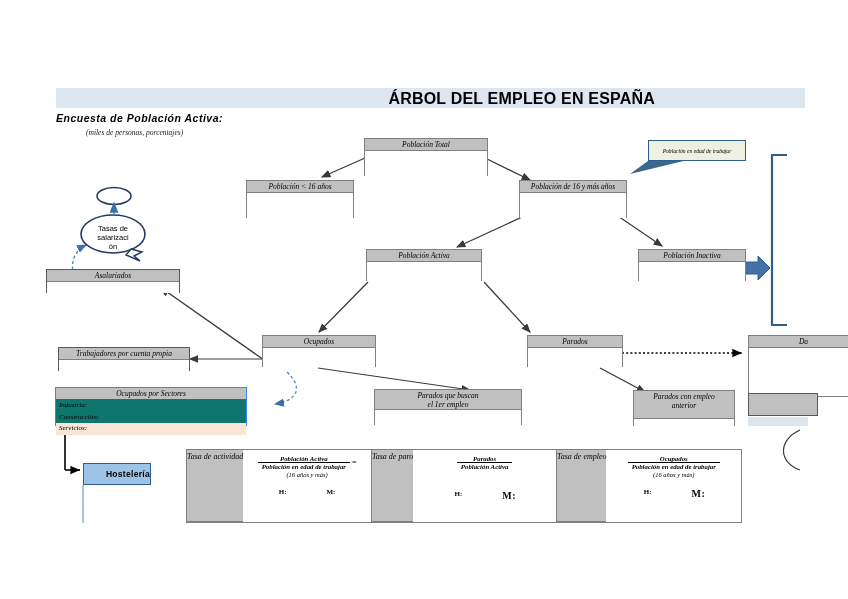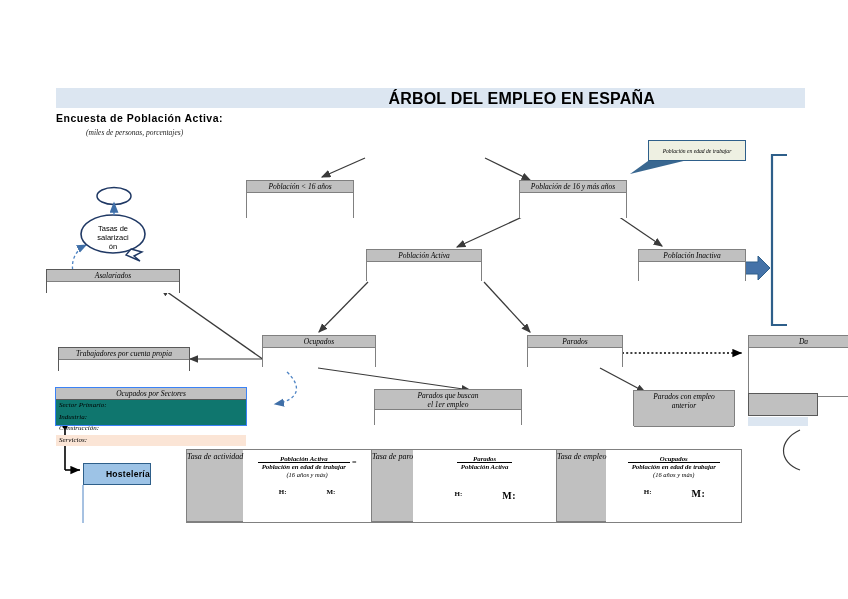--- a/index.html
+++ b/index.html
@@ -10,21 +10,21 @@
 
   
   .title-band{position:absolute;left:56px;top:88px;width:749px;height:20px;
      background:#dce6f1;}
   .title-band span{position:absolute;right:150px;top:2px;
      font-family:"Liberation Sans",sans-serif;font-weight:bold;font-size:16px;
      letter-spacing:.2px;white-space:nowrap;}
 
   .subtitle{position:absolute;left:56px;top:112px;
      font-family:"Liberation Sans",sans-serif;font-weight:bold;font-size:10.5px;
-     letter-spacing:.5px;}
+     letter-spacing:.5px;font-style:italic;}
   .subtitle2{position:absolute;left:86px;top:128px;font-size:7.5px;
      font-family:"Liberation Serif",serif;font-style:italic;color:#222;}
 
   
   .node{position:absolute;border:1px solid #808080;background:#ffffff;
         box-sizing:border-box;}
   .node .hd{background:#c0c0c0;border-bottom:1px solid #808080;
         font-style:italic;font-size:7.5px;text-align:center;
         line-height:1.25;padding:1px 2px;box-sizing:border-box;}
   .node .bd{background:#ffffff;}
@@ -150,20 +150,24 @@
 
     <path d="M800,430 C778,440 778,462 800,470" fill="none" stroke="#3a3a3a" stroke-width="1.2"></path>
   </svg>
 
   <div class="title-band">
     <span>ÁRBOL DEL EMPLEO EN ESPAÑA</span>
   </div>
   <div class="subtitle">Encuesta de Población Activa:</div>
   <div class="subtitle2">(miles de personas, porcentajes)</div>
 
+  <div class="node" style="left:364px;top:138px;width:124px;height:38px;">
+    <div class="hd">Población Total</div>
+    <div class="bd" style="height:25px"></div>
+  </div>
 
   <div class="node" style="left:246px;top:180px;width:108px;height:38px;">
     <div class="hd">Población &lt; 16 años</div>
     <div class="bd" style="height:25px"></div>
   </div>
 
   <div class="node" style="left:519px;top:180px;width:108px;height:38px;">
     <div class="hd">Población de 16 y más años</div>
     <div class="bd" style="height:25px"></div>
   </div>
@@ -190,21 +194,21 @@
 
   <div class="node" style="left:374px;top:389px;width:148px;height:36px;">
     <div class="hd" style="height:20px">
       <div>Parados que buscan</div>
       <div>el 1er empleo</div>
     </div>
     <div class="bd" style="height:15px"></div>
   </div>
 
   <div class="node" style="left:633px;top:390px;width:102px;height:36px;">
-    <div class="hd" style="height:36px">
+    <div class="hd" style="height:28px">
       <div>Parados con empleo</div>
       <div>anterior</div>
     </div>
     <div class="bd" style="height:15px"></div>
   </div>
 
   <div class="node" style="left:46px;top:269px;width:134px;height:24px;border-color:#595959">
     <div class="hd">Asalariados</div>
     <div class="bd" style="height:11px"></div>
   </div>
@@ -225,21 +229,20 @@
   </div>
 
   <div class="bubtxt">
     <div>Tasas de</div>
     <div>salarizaci</div>
     <div>ón</div>
   </div>
 
   <div class="sect" style="left:55px;top:387px;width:192px;height:39px;">
     <div class="hd">Ocupados por Sectores</div>
-    <div class="row">Sector Primario:</div>
     <div class="row">Industria:</div>
     <div class="row">Construcción:</div>
     <div class="row hl">Servicios:</div>
   </div>
 
   <div class="hostel">
     <span>Hostelería</span>
   </div>
 
   <div class="ftable">

